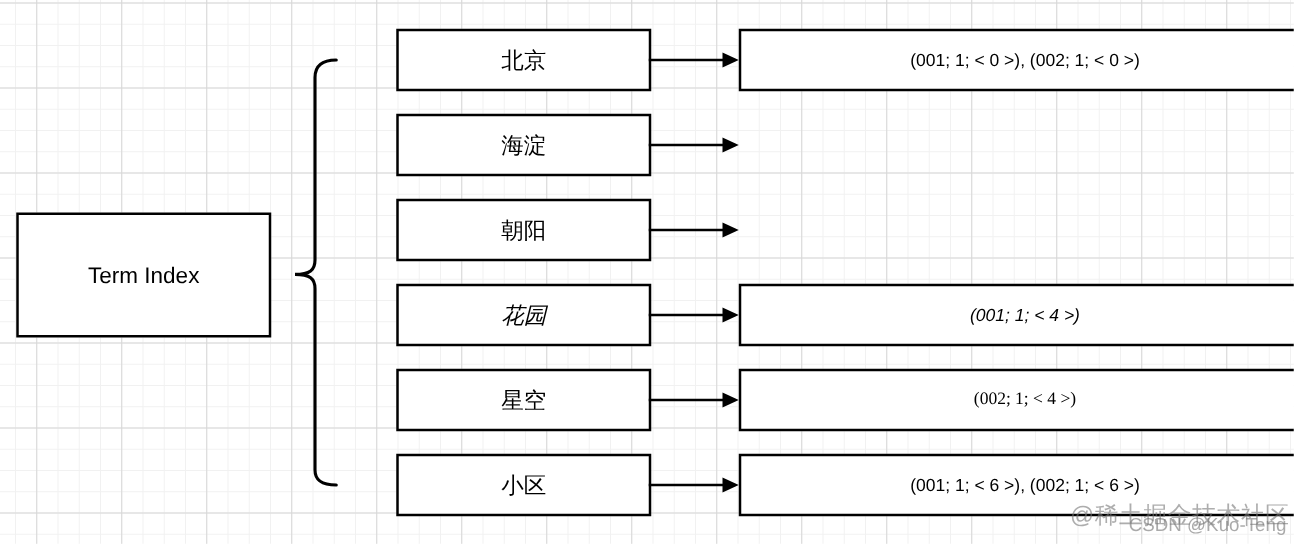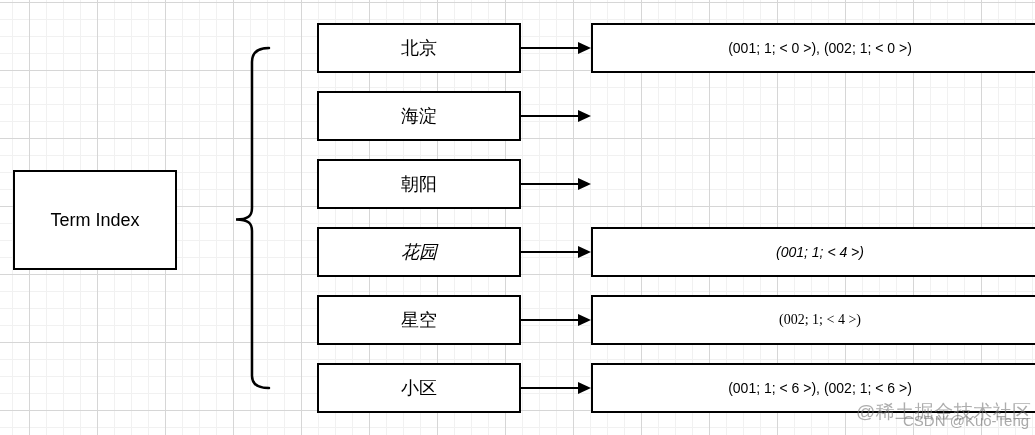--- a/index.html
+++ b/index.html
@@ -14,21 +14,21 @@
       linear-gradient(to bottom, #d6d6d6 1px, transparent 1px),
       linear-gradient(to right, #f1f1f1 1px, transparent 1px),
       linear-gradient(to bottom, #f1f1f1 1px, transparent 1px);
     background-size: 68px 68px, 68px 68px, 17px 17px, 17px 17px;
     background-position: 29px 2px, 29px 2px, 12px 2px, 12px 2px;
     font-family: "Liberation Sans", "DejaVu Sans", sans-serif;
     color: #000;
   }
   .root-box {
     position: absolute; left: 13px; top: 170px;
-    width: 164px; height: 100px;
+    width: 204px; height: 100px;
     background: #fff; border: 2px solid #000; box-sizing: border-box;
     display: flex; align-items: center; justify-content: center;
     font-size: 18px;
   }
   .brace { position: absolute; left: 0; top: 0; pointer-events: none; }
   .rows-layer { position: absolute; left: 0; top: 0; width: 100%; height: 100%; }
   .row { position: absolute; left: 0; width: 100%; height: 50px; margin-left: 32px; }
   .term-box {
     position: absolute; left: 285px; top: 0;
     width: 204px; height: 50px;

